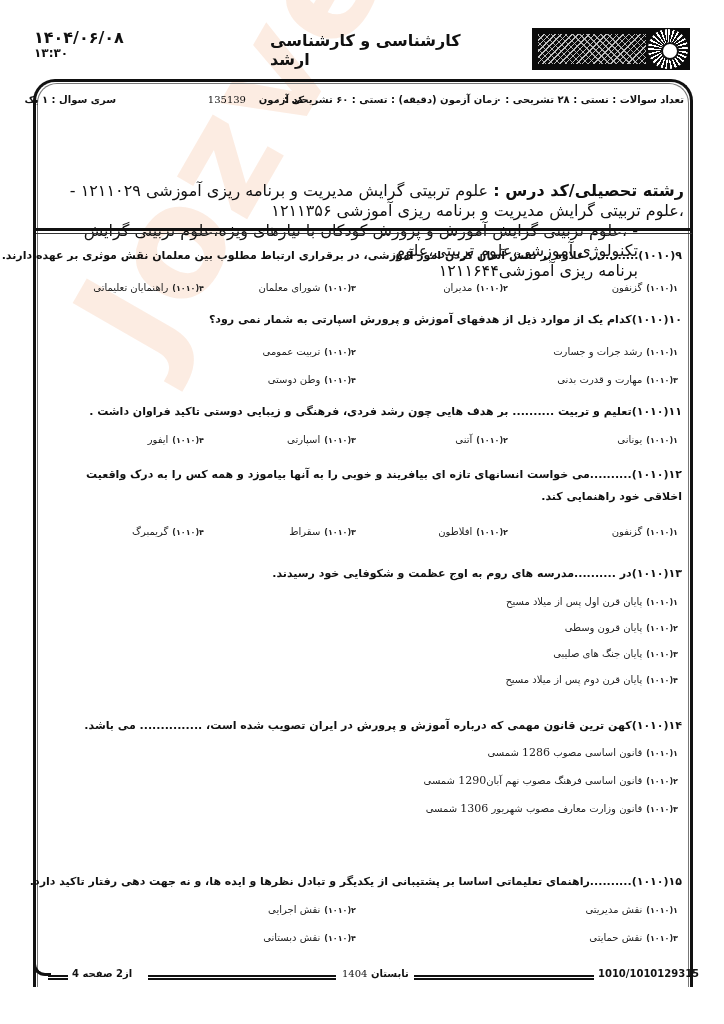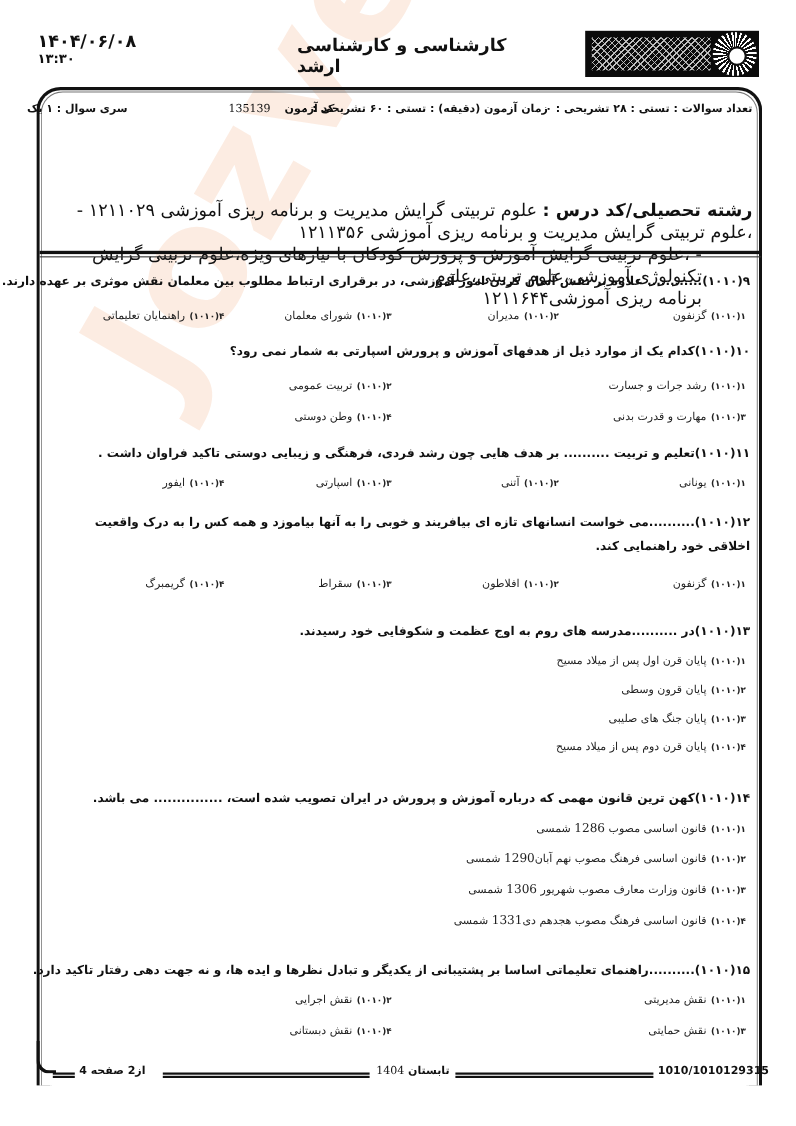--- a/index.html
+++ b/index.html
@@ -127,21 +127,20 @@
     <div class="opt" style="right:4px;top:58px"><span class="on">۲(۱۰۱۰)</span><span>پایان قرون وسطی</span></div>
     <div class="opt" style="right:4px;top:84px"><span class="on">۳(۱۰۱۰)</span><span>پایان جنگ های صلیبی</span></div>
     <div class="opt" style="right:4px;top:110px"><span class="on">۴(۱۰۱۰)</span><span>پایان قرن دوم پس از میلاد مسیح</span></div>
   </div>
 
   <div class="q" style="top:478px">
     <div class="q-stem"><span class="q-num">۱۴(۱۰۱۰)</span><span>کهن ترین قانون مهمی که درباره آموزش و پرورش در ایران  تصویب شده است، ............... می باشد.</span></div>
     <div class="opt" style="right:4px;top:30px"><span class="on">۱(۱۰۱۰)</span><span>قانون اساسی مصوب</span> <span class="latin">1286</span> <span>شمسی</span></div>
     <div class="opt" style="right:4px;top:58px"><span class="on">۲(۱۰۱۰)</span><span>قانون اساسی فرهنگ مصوب نهم آبان</span><span class="latin">1290</span> <span>شمسی</span></div>
     <div class="opt" style="right:4px;top:86px"><span class="on">۳(۱۰۱۰)</span><span>قانون وزارت معارف مصوب شهریور</span> <span class="latin">1306</span> <span>شمسی</span></div>
-    <div class="opt" style="right:4px;top:114px"><span class="on">۴(۱۰۱۰)</span><span>قانون اساسی فرهنگ مصوب هجدهم دی</span><span class="latin">1331</span> <span>شمسی</span></div>
   </div>
 
   <div class="q" style="top:634px">
     <div class="q-stem"><span class="q-num">۱۵(۱۰۱۰)</span><span>..........راهنمای تعلیماتی اساسا بر پشتیبانی از یکدیگر و تبادل نظرها و ایده ها، و نه جهت دهی رفتار تاکید دارد.</span></div>
     <div class="opt" style="right:4px;top:32px"><span class="on">۱(۱۰۱۰)</span><span>نقش مدیریتی</span></div>
     <div class="opt" style="right:326px;top:32px"><span class="on">۲(۱۰۱۰)</span><span>نقش اجرایی</span></div>
     <div class="opt" style="right:4px;top:60px"><span class="on">۳(۱۰۱۰)</span><span>نقش حمایتی</span></div>
     <div class="opt" style="right:326px;top:60px"><span class="on">۴(۱۰۱۰)</span><span>نقش دبستانی</span></div>
   </div>
 </div>

